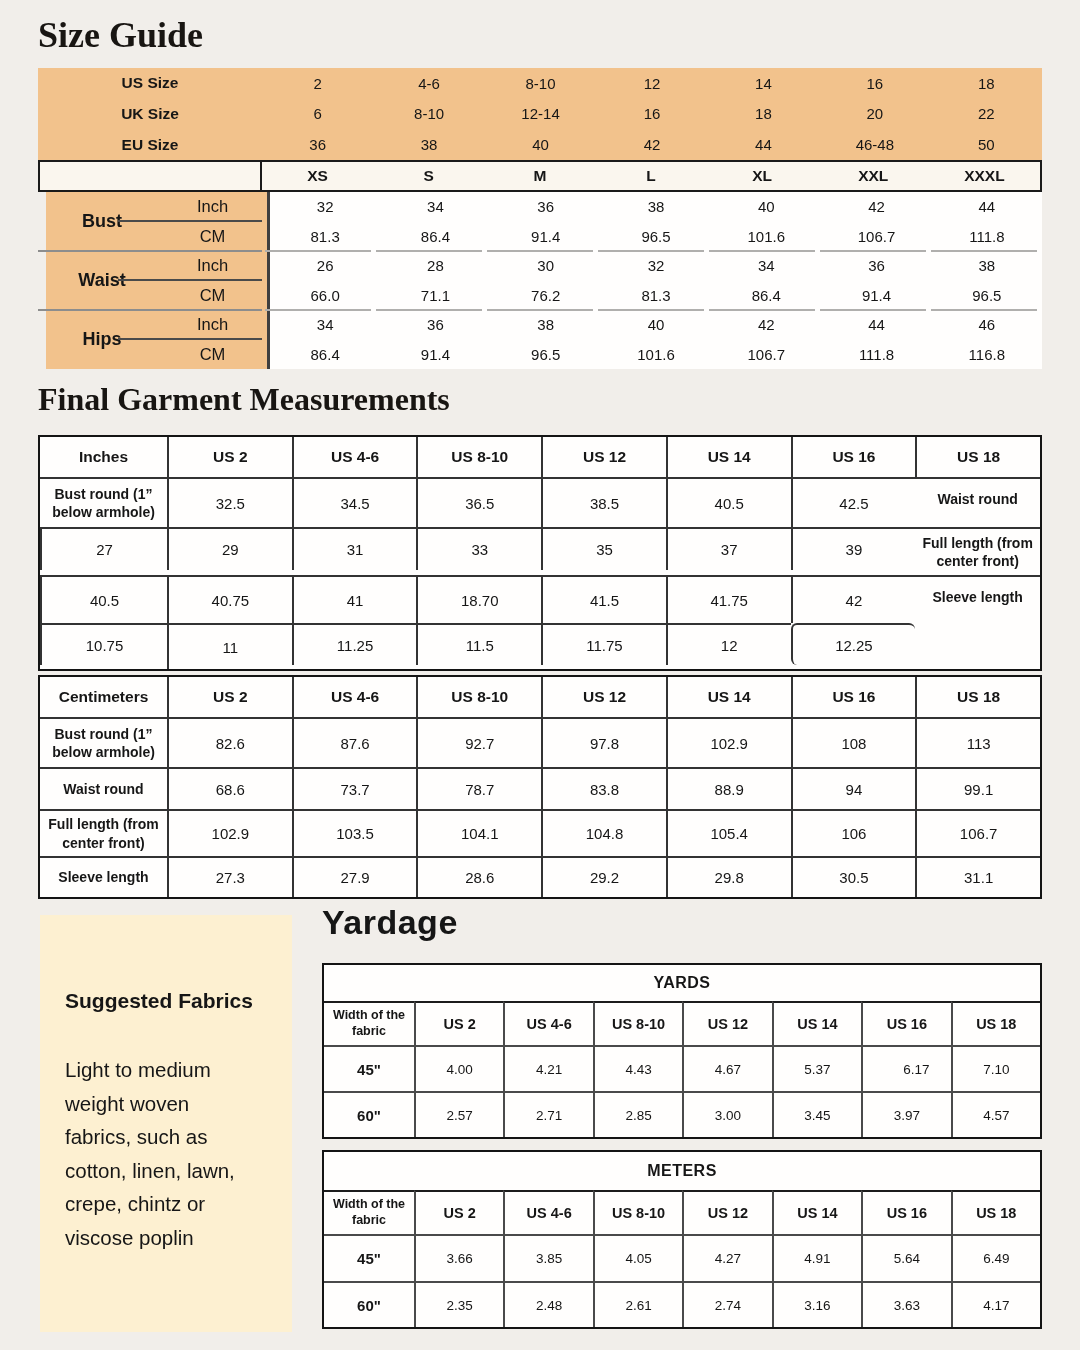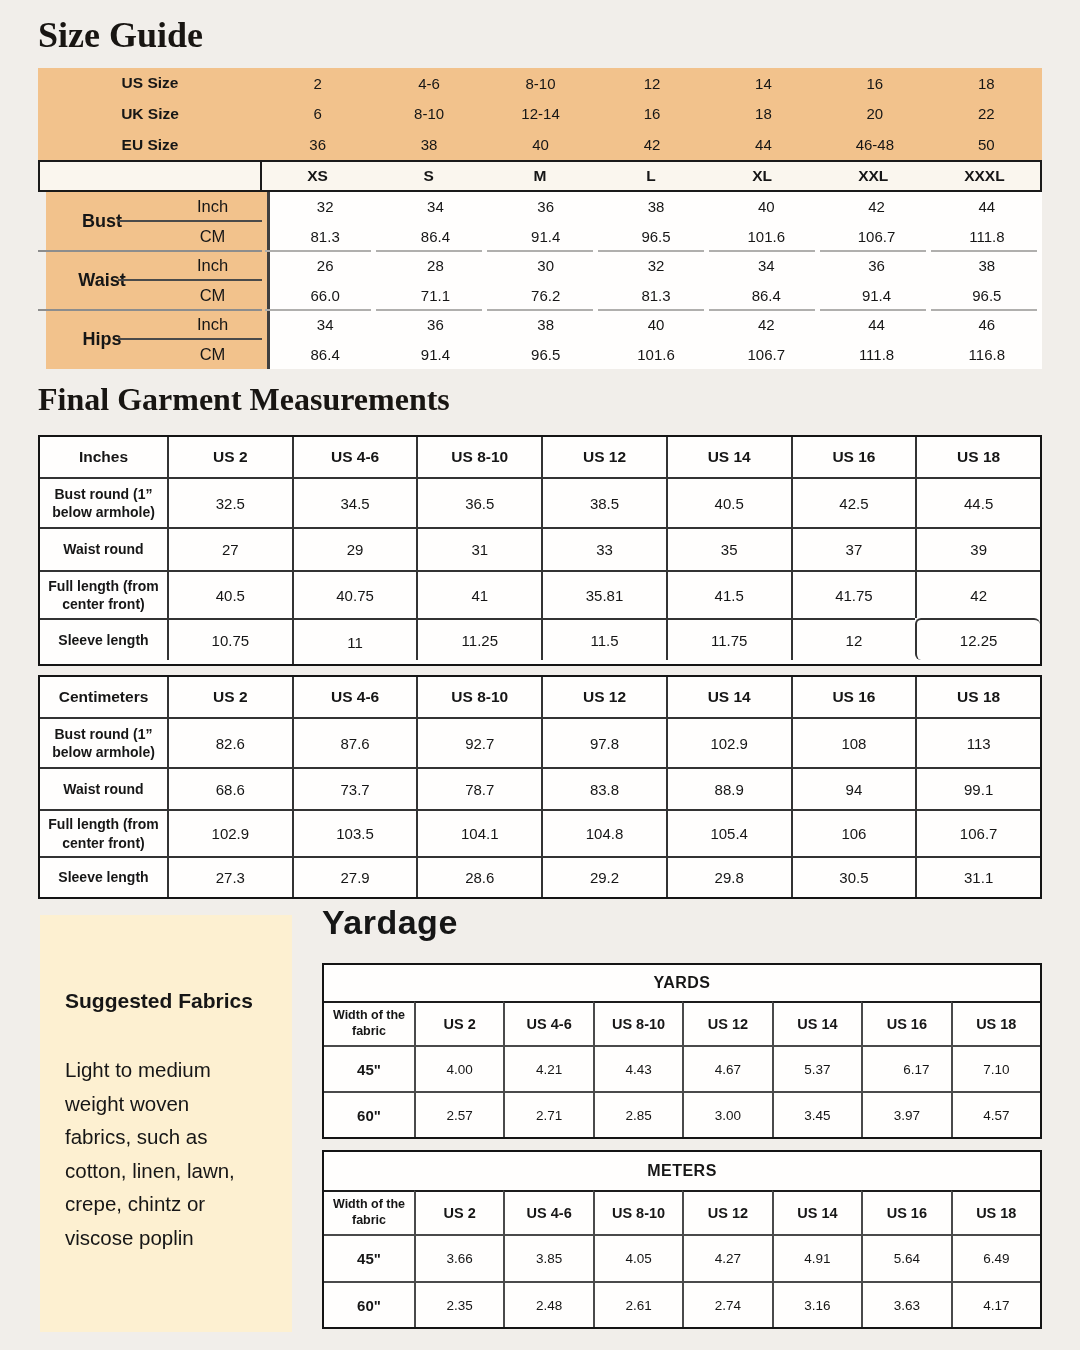--- a/index.html
+++ b/index.html
@@ -211,34 +211,33 @@
       <div class="cell hdr r0" style="height: 40px;">US 14</div>
       <div class="cell hdr r0" style="height: 40px;">US 16</div>
       <div class="cell hdr r0" style="height: 40px;">US 18</div>
       <div class="cell rowlabel c0" style="height: 50px;">Bust round (1” below armhole)</div>
       <div class="cell val" style="height: 50px;">32.5</div>
       <div class="cell val" style="height: 50px;">34.5</div>
       <div class="cell val" style="height: 50px;">36.5</div>
       <div class="cell val" style="height: 50px;">38.5</div>
       <div class="cell val" style="height: 50px;">40.5</div>
       <div class="cell val" style="height: 50px;">42.5</div>
-      <div class="cell val" style="height: 50px;">44.5</div>
       <div class="cell rowlabel c0" style="height: 43px;">Waist round</div>
       <div class="cell val" style="height: 43px;">27</div>
       <div class="cell val" style="height: 43px;">29</div>
       <div class="cell val" style="height: 43px;">31</div>
       <div class="cell val" style="height: 43px;">33</div>
       <div class="cell val" style="height: 43px;">35</div>
       <div class="cell val" style="height: 43px;">37</div>
       <div class="cell val" style="height: 43px;">39</div>
       <div class="cell rowlabel c0" style="height: 48px;">Full length (from center front)</div>
       <div class="cell val" style="height: 48px;">40.5</div>
       <div class="cell val" style="height: 48px;">40.75</div>
       <div class="cell val" style="height: 48px;">41</div>
-      <div class="cell val" style="height: 48px;">35.81</div>
+      <div class="cell val" style="height: 48px;">18.70</div>
       <div class="cell val" style="height: 48px;">41.5</div>
       <div class="cell val" style="height: 48px;">41.75</div>
       <div class="cell val" style="height: 48px;">42</div>
       <div class="cell rowlabel c0" style="height: 42px;">Sleeve length</div>
       <div class="cell val" style="height: 42px;">10.75</div>
       <div class="cell val" style="height: 46px;">11</div>
       <div class="cell val" style="height: 42px;">11.25</div>
       <div class="cell val" style="height: 42px;">11.5</div>
       <div class="cell val" style="height: 42px;">11.75</div>
       <div class="cell val" style="height: 42px;">12</div>

